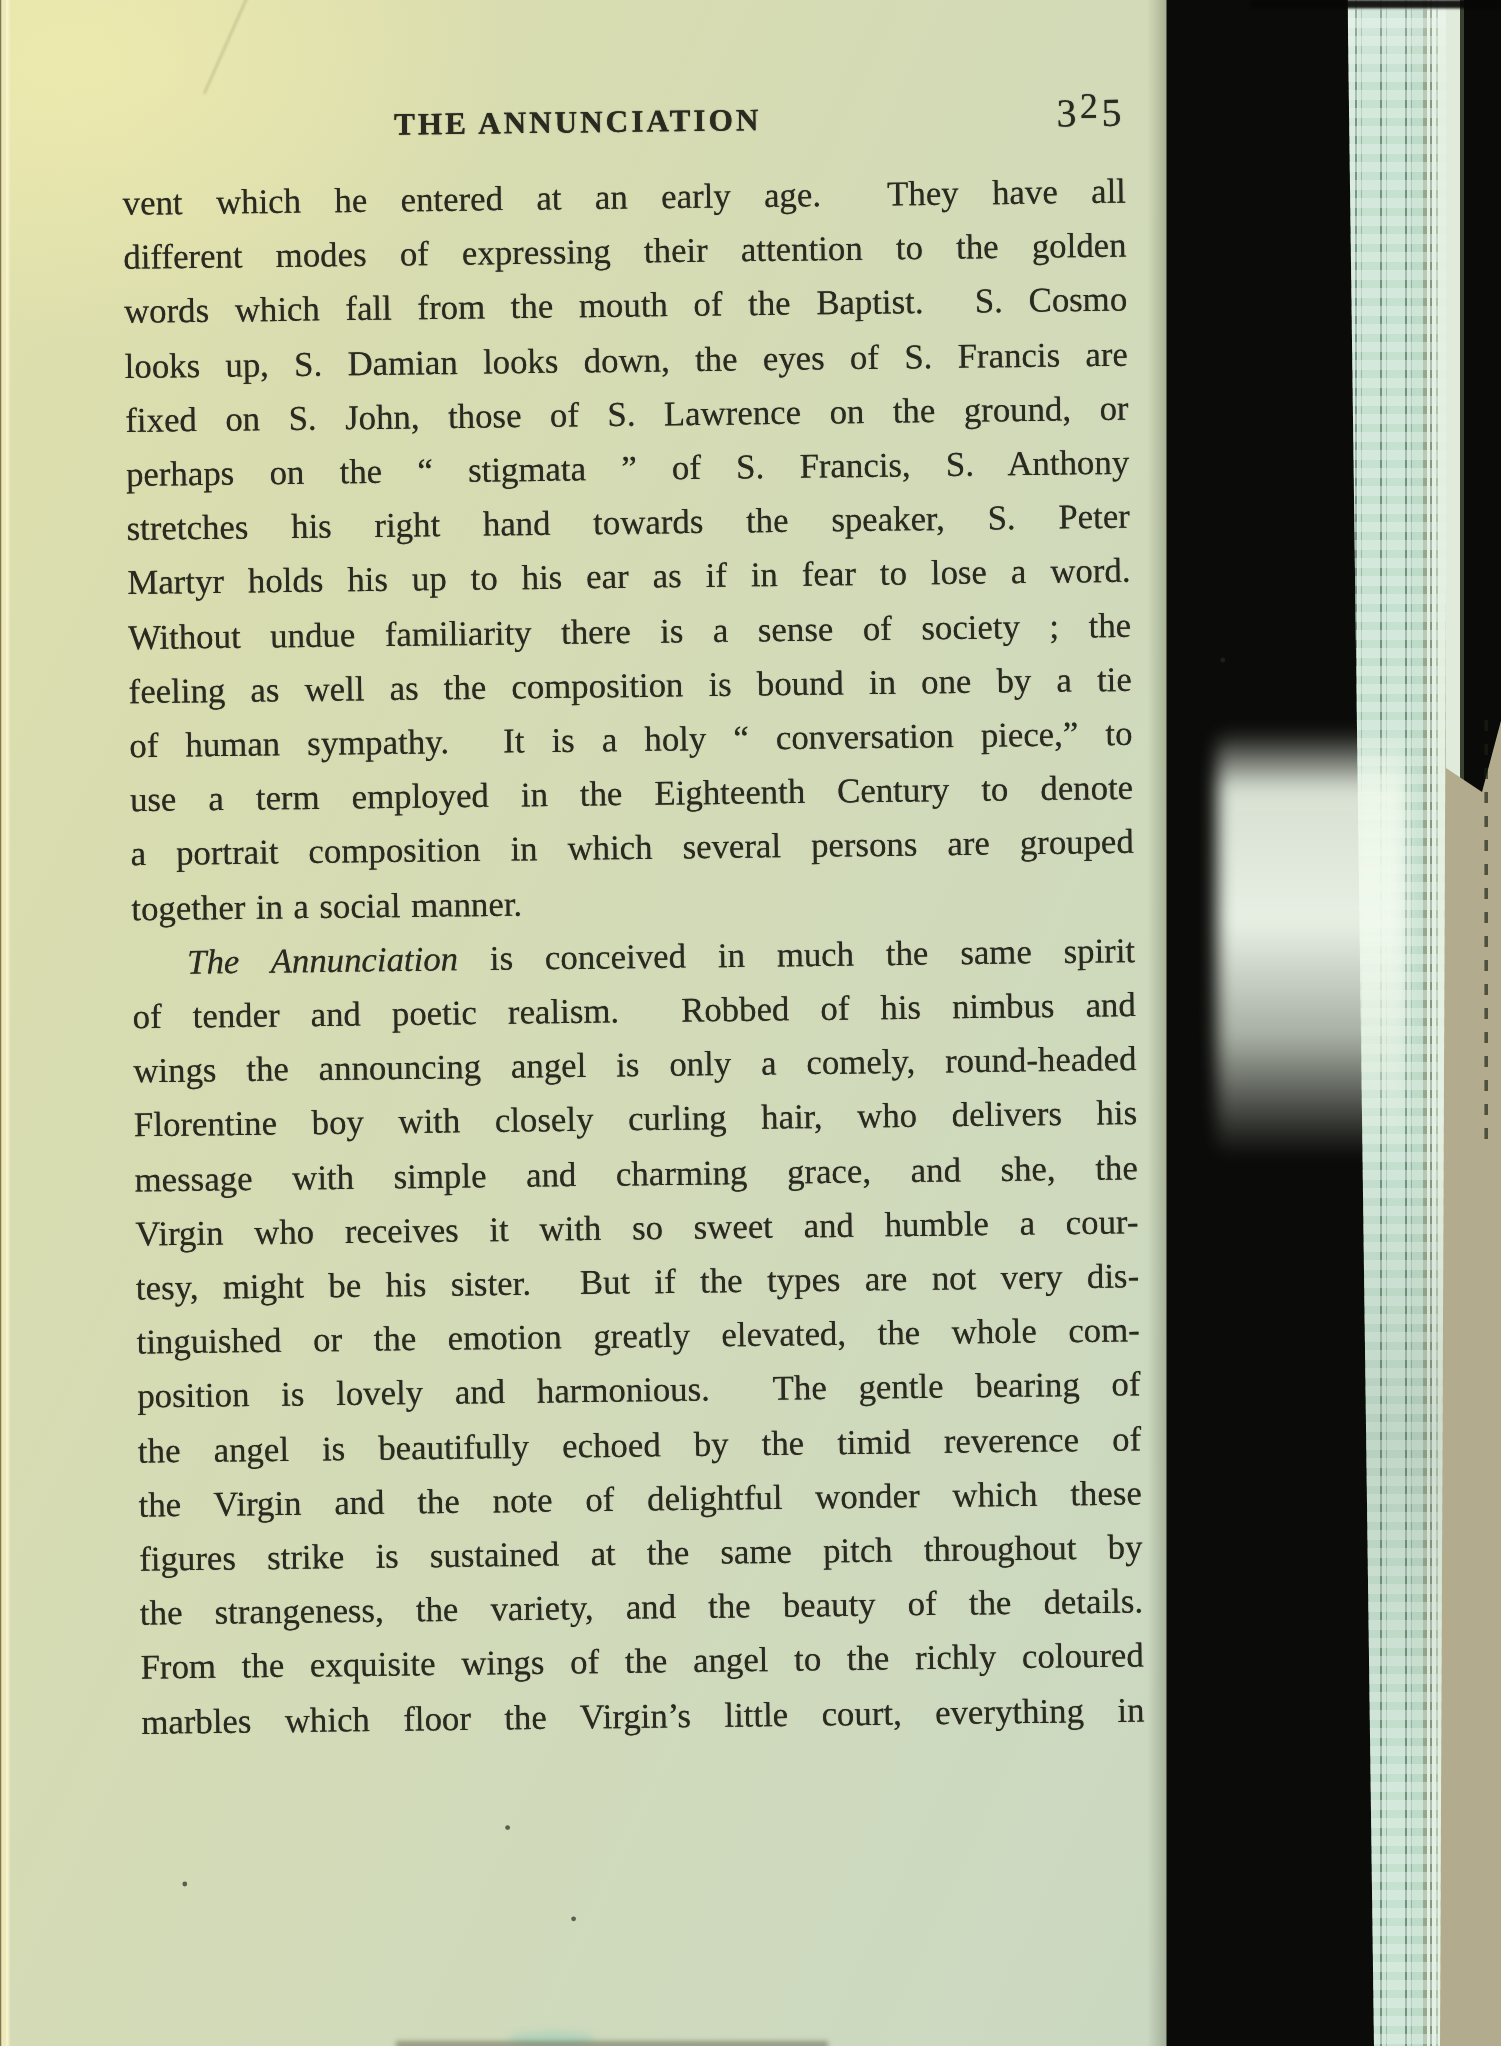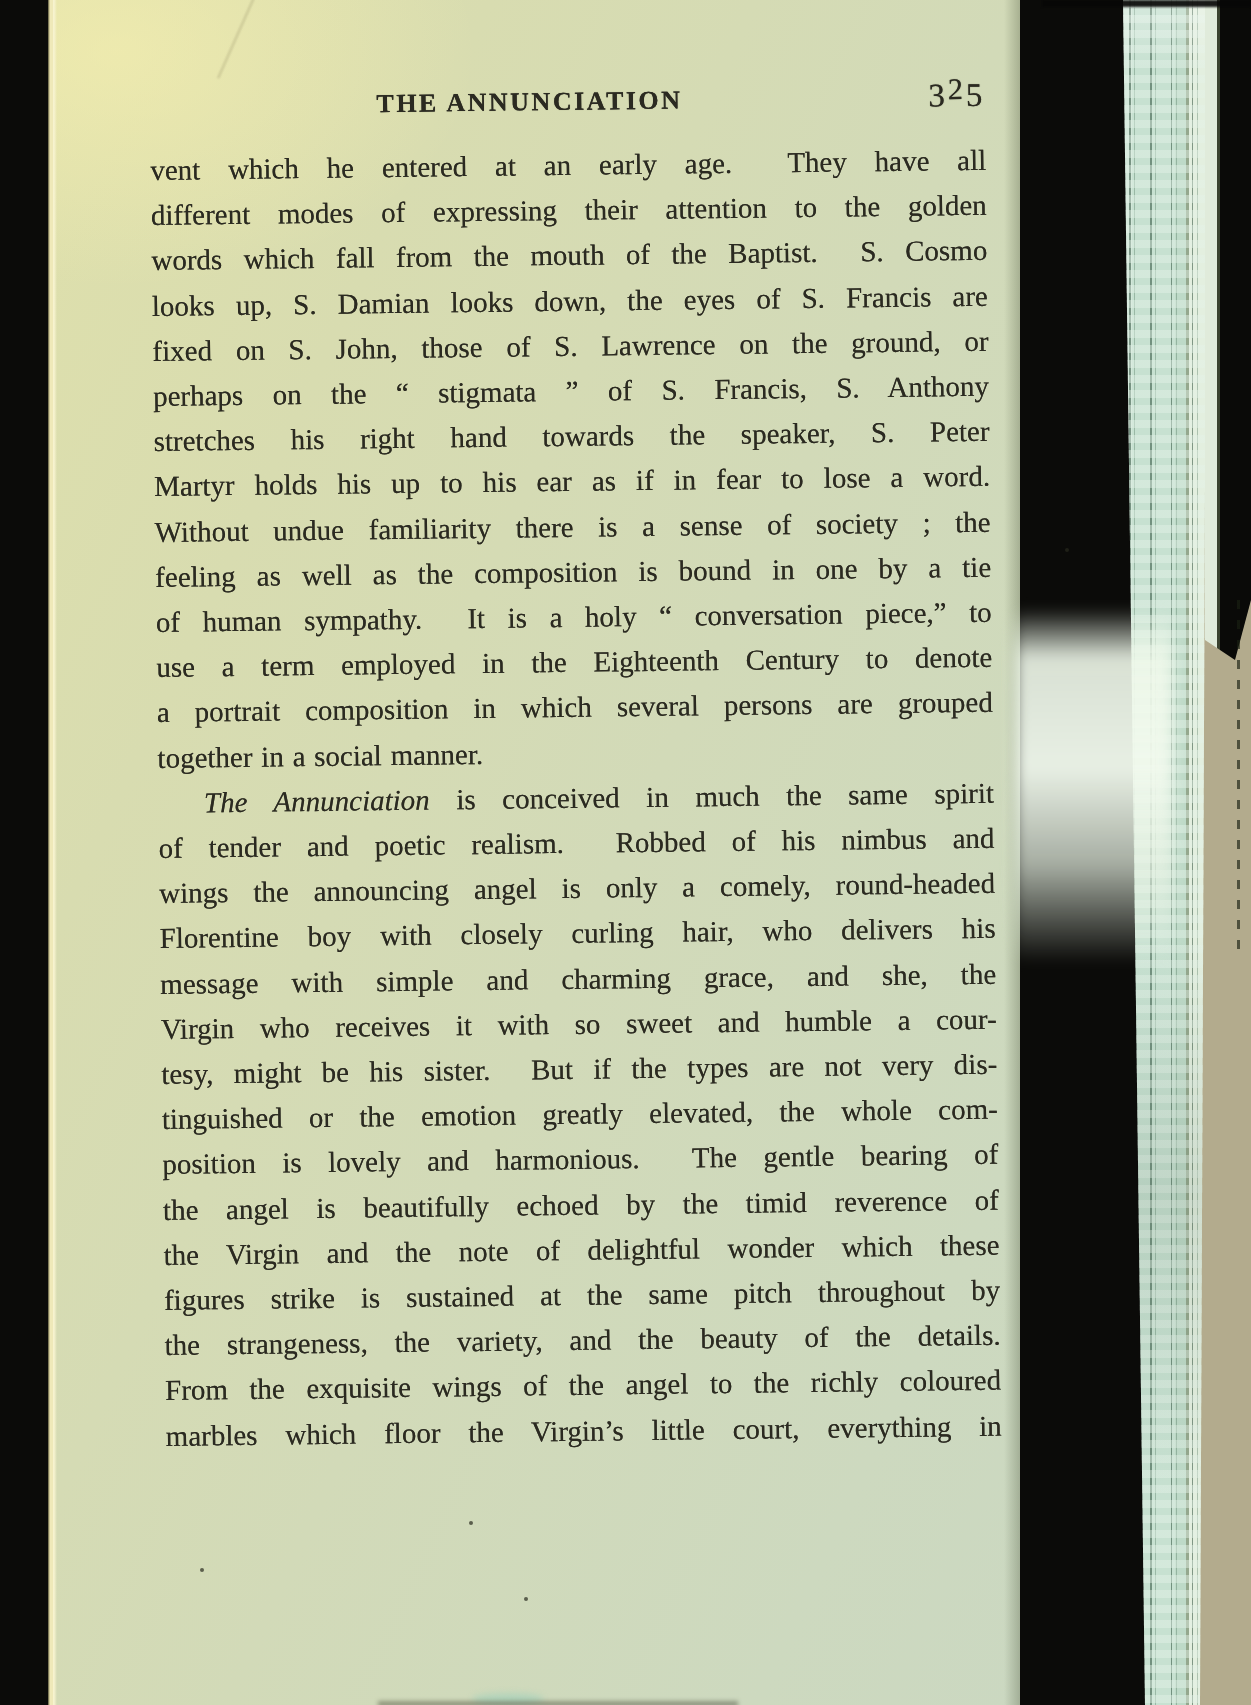--- a/index.html
+++ b/index.html
@@ -7,21 +7,20 @@
     position:relative;width:1251px;height:1705px;overflow:hidden;
     background:var(--backdrop-black,#0b0b09);
     font-family:"Liberation Serif","DejaVu Serif",serif;
   }
   
   .page{
     position:absolute;left:0;top:0;width:972px;height:1705px;
     background:
       radial-gradient(ellipse 520px 340px at 7% 3%, rgba(250,242,176,0.55), rgba(250,242,176,0) 70%),
       linear-gradient(115deg,#dfe0ab 0%,#d8dcb0 25%,#d2dab8 55%,#cdd9bf 85%,#cbd8c1 100%);
-    margin-left: 48px;
   }
   .page::after{
     content:"";position:absolute;top:0;right:0;width:16px;height:100%;
     background:linear-gradient(90deg, rgba(70,80,55,0) 0%, rgba(70,80,55,0.30) 100%);
   }
   .left-edge{
     position:absolute;left:0;top:0;width:9px;height:100%;
     background:linear-gradient(90deg,#7e7a58 0 1px,#cfc897 1px 2px,#efe9b9 2px 5px,#f7f3cf 5px 6px,rgba(240,235,180,0) 9px);
   }
   .crease{

